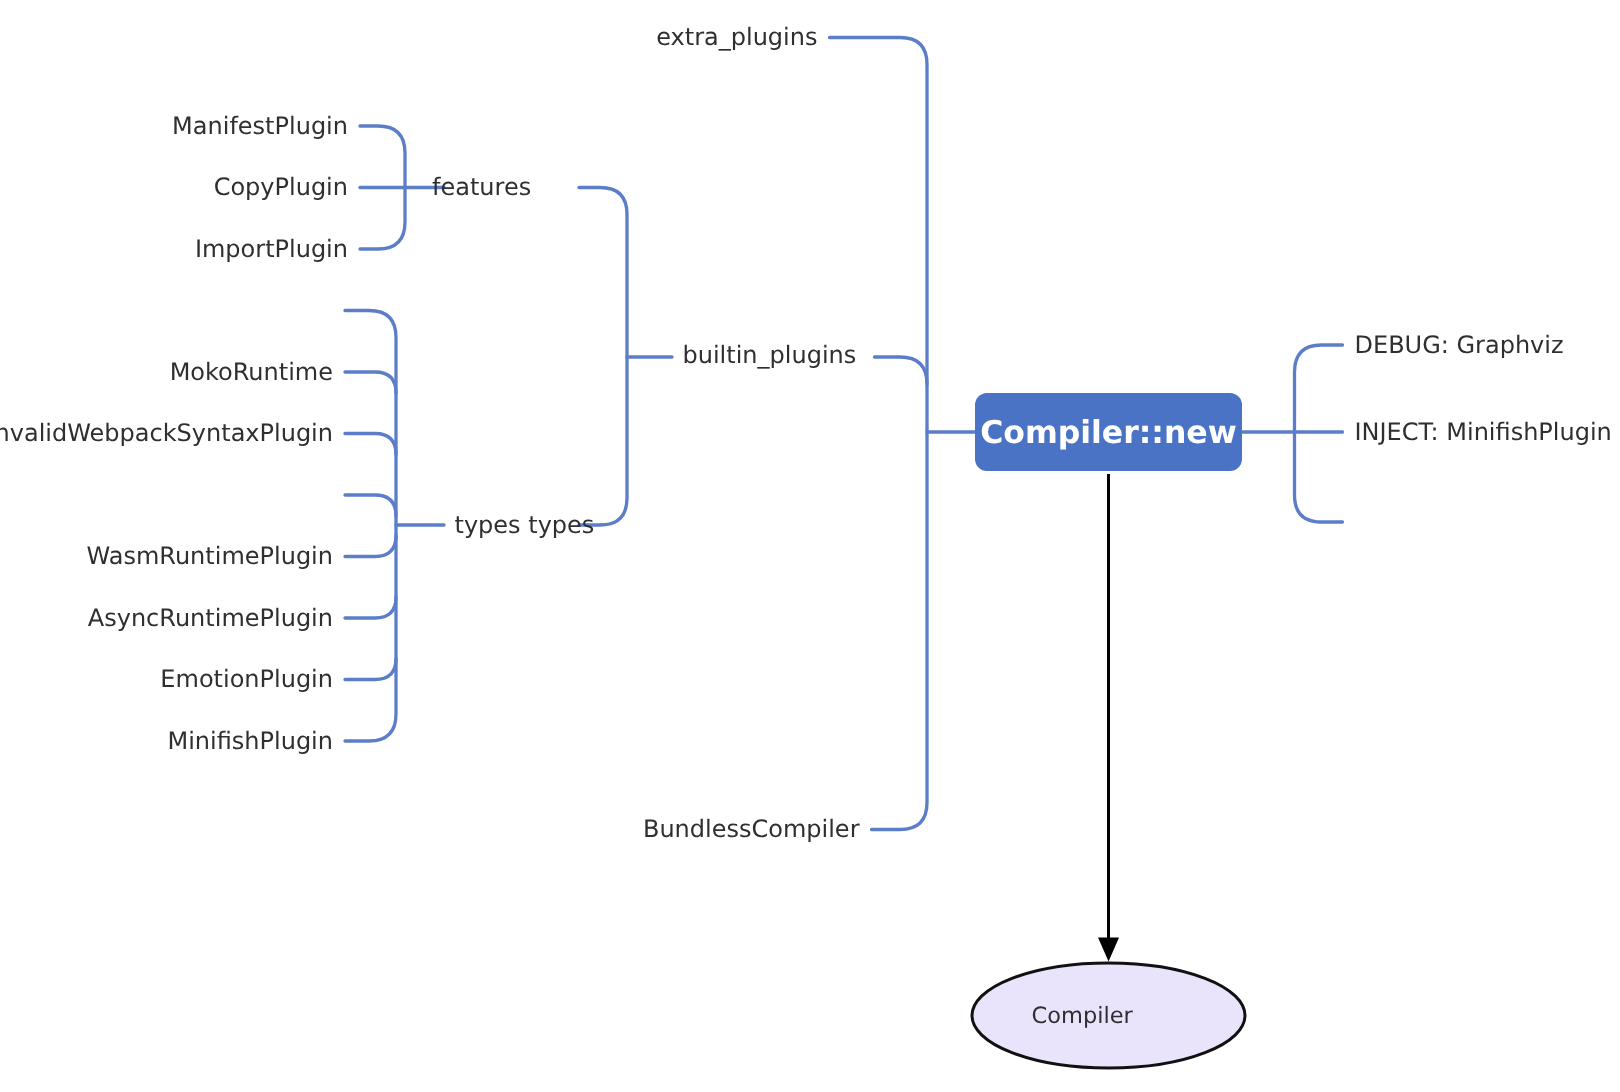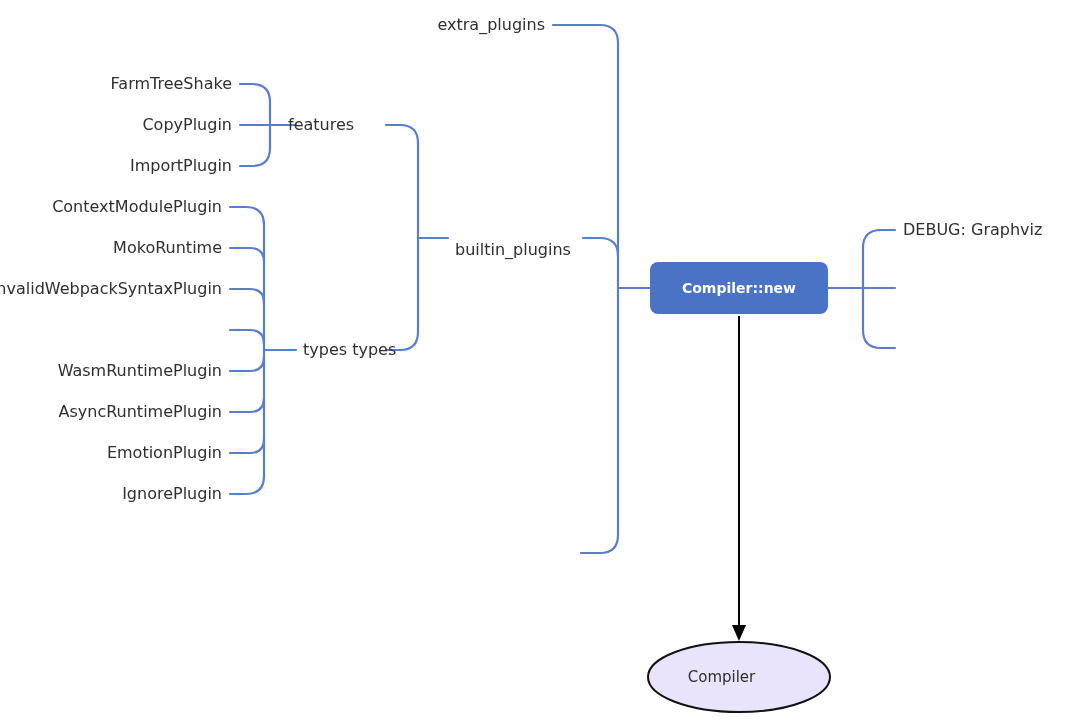--- a/index.html
+++ b/index.html
@@ -54,21 +54,21 @@
     left: 650px;
     top: 262px;
     width: 178px;
     height: 52px;
     background: var(--node-fill, #4a73c5);
     border-radius: 8px;
     display: flex;
     align-items: center;
     justify-content: center;
     color: var(--node-text, #ffffff);
-    font-size: 14px;
+    font-size: 21px;
     font-weight: bold;
   }
   .ellipse-label {
     position: absolute;
     left: 649px;
     top: 666px;
     width: 145px;
     height: 22px;
     line-height: 22px;
     text-align: center;
@@ -106,36 +106,37 @@
     <path class="connector" d="M 895 230 H 881 Q 863 230 863 248 V 330 Q 863 348 881 348 H 895"></path>
 
     <path class="arrow-line" d="M 739 316 V 627"></path>
     <polygon class="arrow-head" points="739,641 732,625 746,625"></polygon>
 
     <ellipse class="result-ellipse" cx="739" cy="677" rx="91" ry="35"></ellipse>
   </svg>
 
   <div class="lbl" style="right:535px; top:14px;margin-left:16px;">extra_plugins</div>
 
-  <div class="lbl" style="right:848px; top:73px;">FarmTreeShake</div>
+  <div class="lbl" style="right:848px; top:73px;">ManifestPlugin</div>
   <div class="lbl" style="right:848px; top:114px;">CopyPlugin</div>
   <div class="lbl" style="right:848px; top:155px;">ImportPlugin</div>
   <div class="lbl" style="left:288px; top:114px;">features</div>
 
-  <div class="lbl" style="right:858px; top:196px;">ContextModulePlugin</div>
   <div class="lbl" style="right:858px; top:237px;">MokoRuntime</div>
   <div class="lbl" style="right:858px; top:278px;">InvalidWebpackSyntaxPlugin</div>
   <div class="lbl" style="right:858px; top:360px;">WasmRuntimePlugin</div>
   <div class="lbl" style="right:858px; top:401px;">AsyncRuntimePlugin</div>
   <div class="lbl" style="right:858px; top:442px;">EmotionPlugin</div>
-  <div class="lbl" style="right:858px; top:483px;">IgnorePlugin</div>
+  <div class="lbl" style="right:858px; top:483px;">MinifishPlugin</div>
   <div class="lbl" style="left:303px; top:339px;">types types</div>
 
-  <div class="lbl" style="left:455px; top:239px;text-align:center;">builtin_plugins</div>
+  <div class="lbl" style="left:455px; top:226px;text-align:center;">builtin_plugins</div>
 
+  <div class="lbl" style="right:507px; top:542px;">BundlessCompiler</div>
 
   <div class="root-node">Compiler::new</div>
 
   <div class="lbl" style="left:903px; top:219px;">DEBUG: Graphviz</div>
+  <div class="lbl" style="left:903px; top:277px;">INJECT: MinifishPlugin</div>
 
   <div class="ellipse-label">Compiler</div>
 
 </div>
 
 </body></html>

